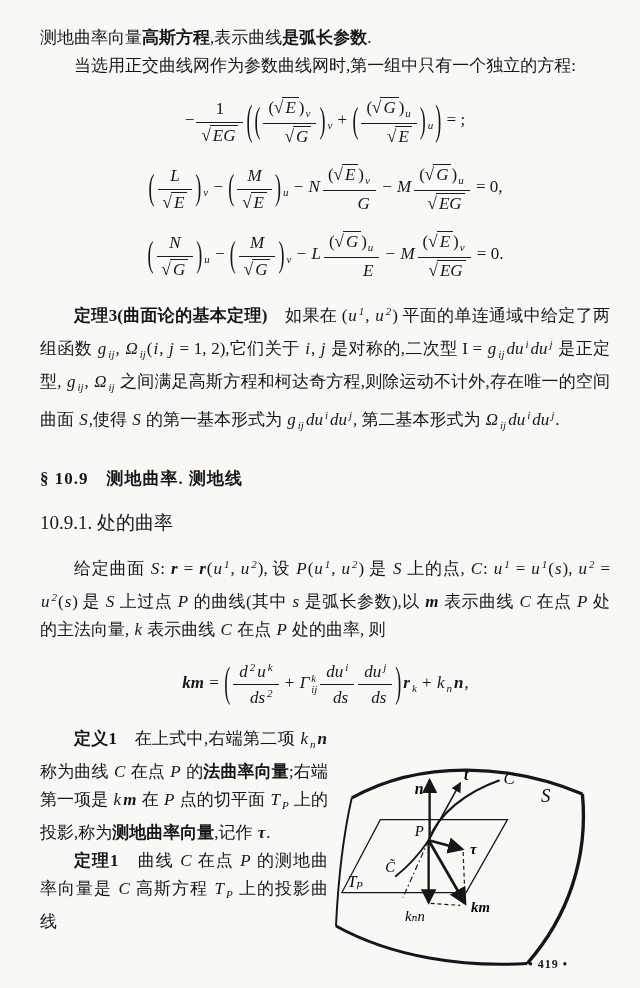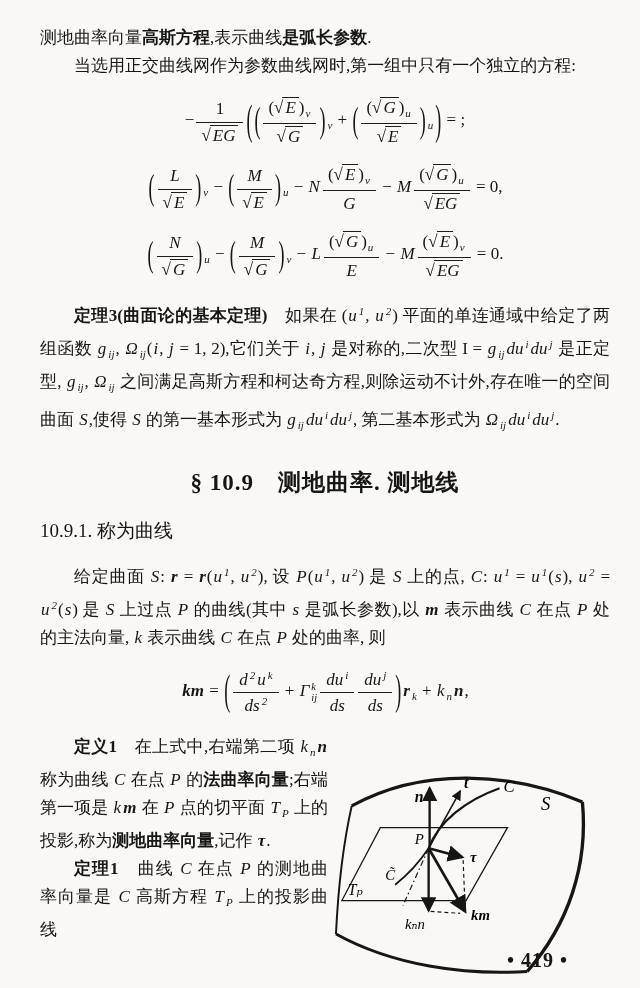--- a/index.html
+++ b/index.html
@@ -12,34 +12,34 @@
   
   .mt{font-style:normal;}
   .mb{font-weight:700;}
   .mi{font-style:italic;padding:0 1px;}
   .mbi{font-style:italic;font-weight:700;padding:0 1px;}
   .msub{font-size:11px;vertical-align:-4px;font-style:italic;padding:0 1px;}
   .msup{font-size:11px;vertical-align:6px;font-style:italic;padding:0 1px;}
   .meq{text-align:center;font-size:17px;line-height:1.1;margin:16px 0;white-space:nowrap;}
   .mfrac{display:inline-flex;flex-direction:column;text-align:center;vertical-align:middle;margin:0 2px;}
   .mnum{display:block;border-bottom:1.4px solid #1c1c1c;padding:1px 5px 2px;line-height:1.25;}
-  .mden{display:block;padding:2px 5px 0;line-height:1.25;}
+  .mden{display:block;padding:2px 5px 0;line-height:1.25;text-align:right;}
   .msqrt{white-space:nowrap;font-style:normal;}
   .mrad{font-style:normal;letter-spacing:-1px;}
   .mvinc{border-top:1.4px solid #1c1c1c;font-style:italic;padding:0 2px;}
   .mpar{display:inline-block;vertical-align:middle;transform-origin:50% 50%;
         font-size:18px;font-style:normal;margin:0 1px;font-weight:400;}
   .mss{display:inline-flex;flex-direction:column;vertical-align:middle;font-size:10.5px;
        line-height:1.1;font-style:italic;text-align:left;padding:0 1px;}
-  h1.section{text-align:center;font-size:23px;font-weight:700;margin:28px 0 20px;letter-spacing:1px;}
+  h1.section{font-size:17px;font-weight:700;margin:28px 0 20px;letter-spacing:1px;}
   h2.subsection{font-size:19px;font-weight:500;margin:4px 0 14px;}
   .wrap-region{overflow:hidden;}
   figure.fig{float:right;width:276px;margin:10px 0 0 6px;}
   figure.fig svg{display:block;}
-  .pagenum{position:absolute;bottom:16px;right:72px;font-weight:700;font-size:20px;letter-spacing:1px;margin-left:14px;}
+  .pagenum{position:absolute;bottom:16px;right:72px;font-weight:700;font-size:12px;letter-spacing:1px;margin-left:14px;}
 </style>
 </head>
 <body>
 
 <div class="page">
 
   <p class="body"><span class="mt">测地曲率向量</span><span class="mb">高斯方程</span><span class="mt">,表示曲线</span><span class="mb">是弧长参数</span><span class="mt">.</span></p>
   <p class="body indent"><span class="mt">当选用正交曲线网作为参数曲线网时,第一组中只有一个独立的方程:</span></p>
 
   <div class="meq"><span class="mt">−</span><span class="mfrac">
@@ -77,21 +77,21 @@
         <span class="mnum"><span class="mt">(</span><span class="msqrt"><span class="mrad">√</span><span class="mvinc"><span class="mi">G</span></span></span><span class="mt">)</span><span class="msub">u</span></span>
         <span class="mden"><span class="mi">E</span></span>
       </span><span class="mt"> − </span><span class="mi">M</span><span class="mfrac">
         <span class="mnum"><span class="mt">(</span><span class="msqrt"><span class="mrad">√</span><span class="mvinc"><span class="mi">E</span></span></span><span class="mt">)</span><span class="msub">v</span></span>
         <span class="mden"><span class="msqrt"><span class="mrad">√</span><span class="mvinc"><span class="mi">EG</span></span></span></span>
       </span><span class="mt"> = 0.</span></div>
 
   <p class="body indent"><span class="mb">定理3(曲面论的基本定理)</span><span class="mt">　如果在 (</span><span class="mi">u</span><span class="msup">1</span><span class="mt">, </span><span class="mi">u</span><span class="msup">2</span><span class="mt">) 平面的单连通域中给定了两组函数 </span><span class="mi">g</span><span class="msub">ij</span><span class="mt">, </span><span class="mi">Ω</span><span class="msub">ij</span><span class="mt">(</span><span class="mi">i</span><span class="mt">, </span><span class="mi">j</span><span class="mt"> = 1, 2),它们关于 </span><span class="mi">i</span><span class="mt">, </span><span class="mi">j</span><span class="mt"> 是对称的,二次型 I = </span><span class="mi">g</span><span class="msub">ij</span><span class="mi">du</span><span class="msup">i</span><span class="mi">du</span><span class="msup">j</span><span class="mt"> 是正定型, </span><span class="mi">g</span><span class="msub">ij</span><span class="mt">, </span><span class="mi">Ω</span><span class="msub">ij</span><span class="mt"> 之间满足高斯方程和柯达奇方程,则除运动不计外,存在唯一的空间曲面 </span><span class="mi">S</span><span class="mt">,使得 </span><span class="mi">S</span><span class="mt"> 的第一基本形式为 </span><span class="mi">g</span><span class="msub">ij</span><span class="mi">du</span><span class="msup">i</span><span class="mi">du</span><span class="msup">j</span><span class="mt">, 第二基本形式为 </span><span class="mi">Ω</span><span class="msub">ij</span><span class="mi">du</span><span class="msup">i</span><span class="mi">du</span><span class="msup">j</span><span class="mt">.</span></p>
 
   <h1 class="section">§ 10.9　测地曲率. 测地线</h1>
-  <h2 class="subsection">10.9.1. 称为曲线</h2>
+  <h2 class="subsection">10.9.1. 处的曲率</h2>
 
   <p class="body indent"><span class="mt">给定曲面 </span><span class="mi">S</span><span class="mt">: </span><span class="mbi">r</span><span class="mt"> = </span><span class="mbi">r</span><span class="mt">(</span><span class="mi">u</span><span class="msup">1</span><span class="mt">, </span><span class="mi">u</span><span class="msup">2</span><span class="mt">), 设 </span><span class="mi">P</span><span class="mt">(</span><span class="mi">u</span><span class="msup">1</span><span class="mt">, </span><span class="mi">u</span><span class="msup">2</span><span class="mt">) 是 </span><span class="mi">S</span><span class="mt"> 上的点, </span><span class="mi">C</span><span class="mt">: </span><span class="mi">u</span><span class="msup">1</span><span class="mt"> = </span><span class="mi">u</span><span class="msup">1</span><span class="mt">(</span><span class="mi">s</span><span class="mt">), </span><span class="mi">u</span><span class="msup">2</span><span class="mt"> = </span><span class="mi">u</span><span class="msup">2</span><span class="mt">(</span><span class="mi">s</span><span class="mt">) 是 </span><span class="mi">S</span><span class="mt"> 上过点 </span><span class="mi">P</span><span class="mt"> 的曲线(其中 </span><span class="mi">s</span><span class="mt"> 是弧长参数),以 </span><span class="mbi">m</span><span class="mt"> 表示曲线 </span><span class="mi">C</span><span class="mt"> 在点 </span><span class="mi">P</span><span class="mt"> 处的主法向量, </span><span class="mi">k</span><span class="mt"> 表示曲线 </span><span class="mi">C</span><span class="mt"> 在点 </span><span class="mi">P</span><span class="mt"> 处的曲率, 则</span></p>
 
   <div class="meq"><span class="mbi">km</span><span class="mt"> = </span><span class="mpar" style="transform: scaleY(2.4);">(</span><span class="mfrac">
         <span class="mnum"><span class="mi">d</span><span class="msup">2</span><span class="mi">u</span><span class="msup">k</span></span>
         <span class="mden"><span class="mi">ds</span><span class="msup">2</span></span>
       </span><span class="mt"> + </span><span class="mi">Γ</span><span class="mss">
         <span class="mssa">k</span>
         <span class="mssb">ij</span>
       </span><span class="mfrac">

